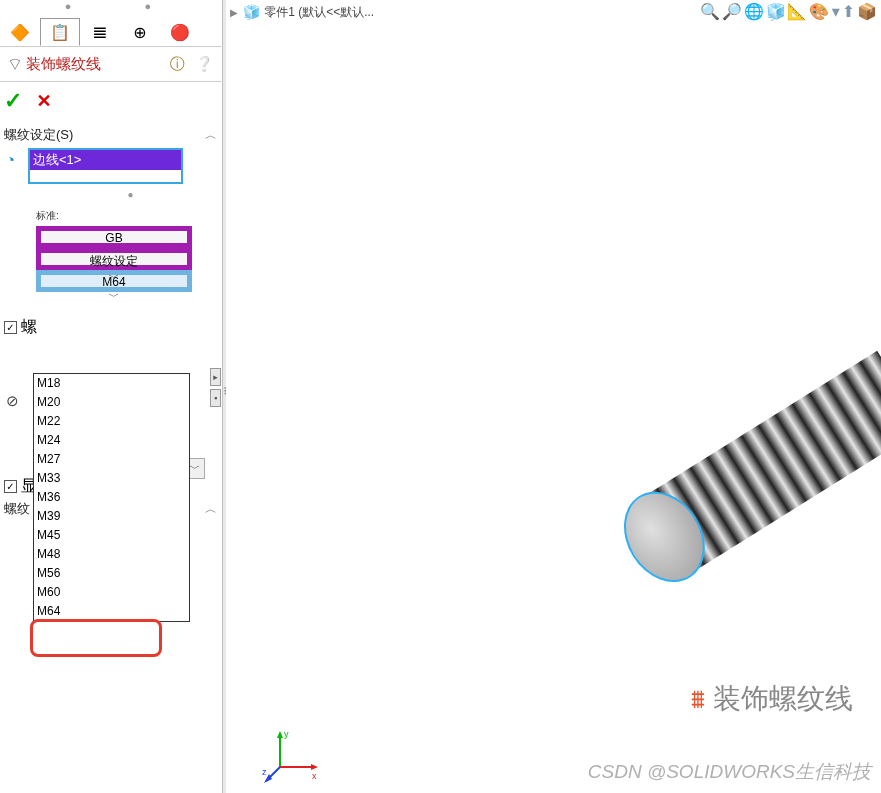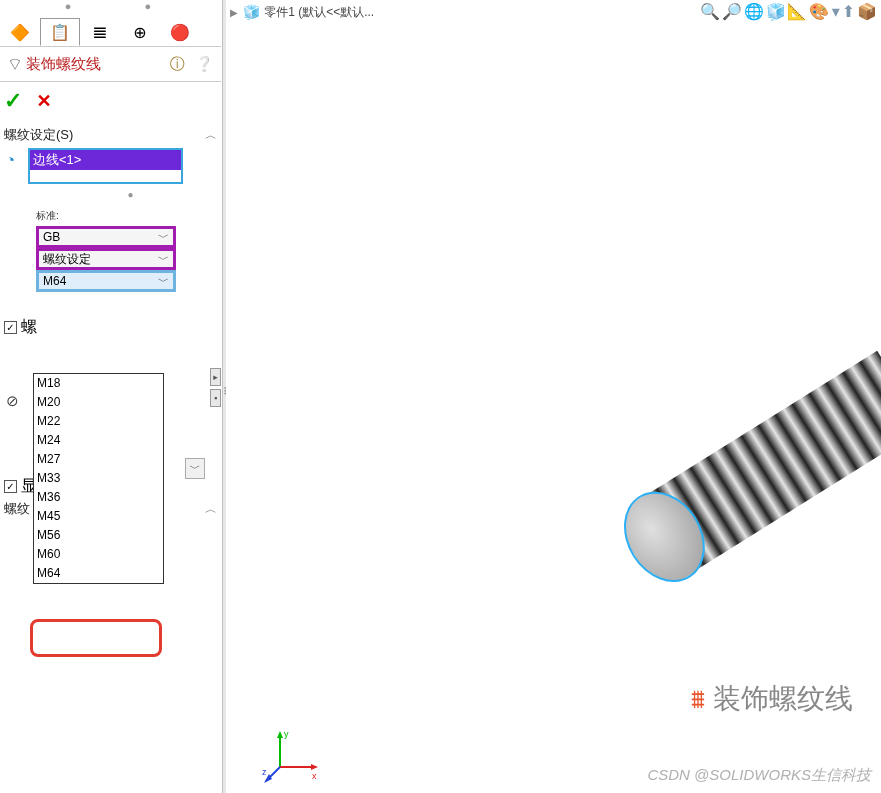--- a/index.html
+++ b/index.html
@@ -36,26 +36,26 @@
     
     
     .edge-row { display:flex; align-items:flex-start; padding: 2px 2px 2px 6px;}
     .edge-icon { width:22px; padding-top:3px; font-size:15px; color:#1686c9;}
     .edge-list { width: 155px; height: 36px; border: 2px solid #3aa6e0; background:#fff;}
     .edge-item { background:#6d28d9; color:#fff; font-size: 13px; padding:1px 3px; }
     .drag-dot { text-align:center; color:#999; font-size:10px; margin-top:3px; margin-bottom:5px; padding-left:40px; }
     
     
     .field-label { font-size: 10px; color:#333; padding: 4px 0 3px 36px; }
-    .combo { margin-left:36px; width: 140px; height:22px; border:3px solid #a21caf; background:#f5f5f5; font-size:12px; padding:0 4px; display:flex; align-items:center; justify-content:space-between;}
+    .combo { margin-left:36px; width: 156px; height:22px; border:5px solid #a21caf; background:#f5f5f5; font-size:12px; padding:0 4px; display:flex; align-items:center; justify-content:space-between;flex-direction:column;}
     .combo.open { background:#dfeefa; border-color:#6fb4e0;}
     .combo .arrow { color:#555; font-size:11px;}
     
     
-    .dropdown { position:absolute; left:33px; top:373px; width:131px; background:#fff; border:1px solid #333; z-index:100; max-height:270px; overflow:hidden;}
+    .dropdown { position:absolute; left:33px; top:373px; width:157px; background:#fff; border:1px solid #333; z-index:100; max-height:270px; overflow:hidden;}
     .dropdown .opt { font-size:12px; color:#000; padding:1px 3px; line-height:17px;}
     
     .red-box { position:absolute; left:30px; top:619px; width:132px; height:38px; border:3px solid #e33b2e; border-radius:8px; z-index:200; pointer-events:none;}
     
     
     .obscured { display:flex; align-items:center; padding: 25px 4px 4px 4px; gap:4px;}
     .obscured2 { display:flex; align-items:center; padding: 2px 4px; gap:4px; margin-top:132px;}
     .checkbox { width:13px; height:13px; border:1px solid #555; background:#fff; display:inline-flex; align-items:center; justify-content:center; font-size:10px; color:#000;}
     
     
@@ -68,21 +68,21 @@
     
     .viewport { position:absolute; inset:24px 0 0 0; background:#fff;}
     
     
     .screw { position:absolute; right:-20px; top:320px; transform: rotate(-32deg); transform-origin: right center;}
     .screw-body { width: 280px; height: 90px; background: repeating-linear-gradient(90deg, #222 0, #888 5px, #e5e5e5 10px, #888 15px, #222 20px); border-radius: 12px 0 0 12px; position:relative;}
     .screw-face { position:absolute; left:-36px; top:-3px; width:74px; height:96px; border-radius:50%; background: radial-gradient(ellipse at 40% 35%, #e0e0e0, #999); border:2px solid #2bb0f5; }
     
     .watermark-logo { position:absolute; right:28px; bottom:75px; font-size:28px; color:#888; font-weight:300; display:flex; align-items:center; gap:8px;}
     .watermark-logo .logo-icon { color:#e8552d; font-size:26px;}
-    .watermark-text { position:absolute; right:10px; bottom:8px; font-size:15px; color:#b0b0b0; font-style:italic;text-align:center;}
+    .watermark-text { position:absolute; right:10px; bottom:8px; font-size:19px; color:#b0b0b0; font-style:italic;text-align:center;}
     
     .axis { position:absolute; left:36px; bottom:8px; width:60px; height:60px;}
     .axis svg { width:100%; height:100%; }
     
     .side-tabs { position:absolute; right:-1px; top:368px; width:12px;}
     .side-tab { width:11px; height:18px; background:#e7e7e7; border:1px solid #999; margin-bottom:3px; font-size:9px; display:flex; align-items:center; justify-content:center; color:#555;}
     .side-gripper { position:absolute; left:223px; top:386px; color:#888; font-size:10px; letter-spacing:-1px;}
     
     
     .margin-icon { position:absolute; left:6px; font-size:15px; color:#444;}
@@ -160,21 +160,23 @@
   </div>
 
   <div class="dropdown">
     <div class="opt">M18</div>
     <div class="opt">M20</div>
     <div class="opt">M22</div>
     <div class="opt">M24</div>
     <div class="opt">M27</div>
     <div class="opt">M33</div>
     <div class="opt">M36</div>
+    <div class="opt">M39</div>
     <div class="opt">M45</div>
+    <div class="opt">M48</div>
     <div class="opt">M56</div>
     <div class="opt">M60</div>
     <div class="opt">M64</div>
 
   </div>
   <div class="red-box"></div>
 
   <div class="side-tabs">
     <div class="side-tab">▸</div>
     <div class="side-tab">▪</div>

